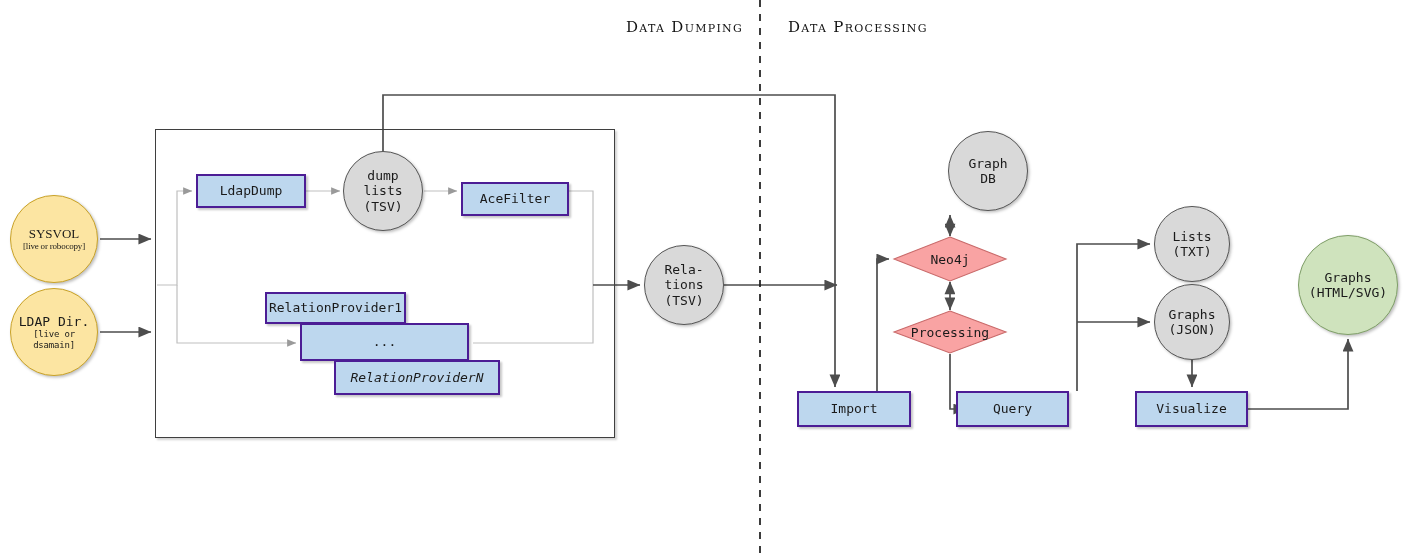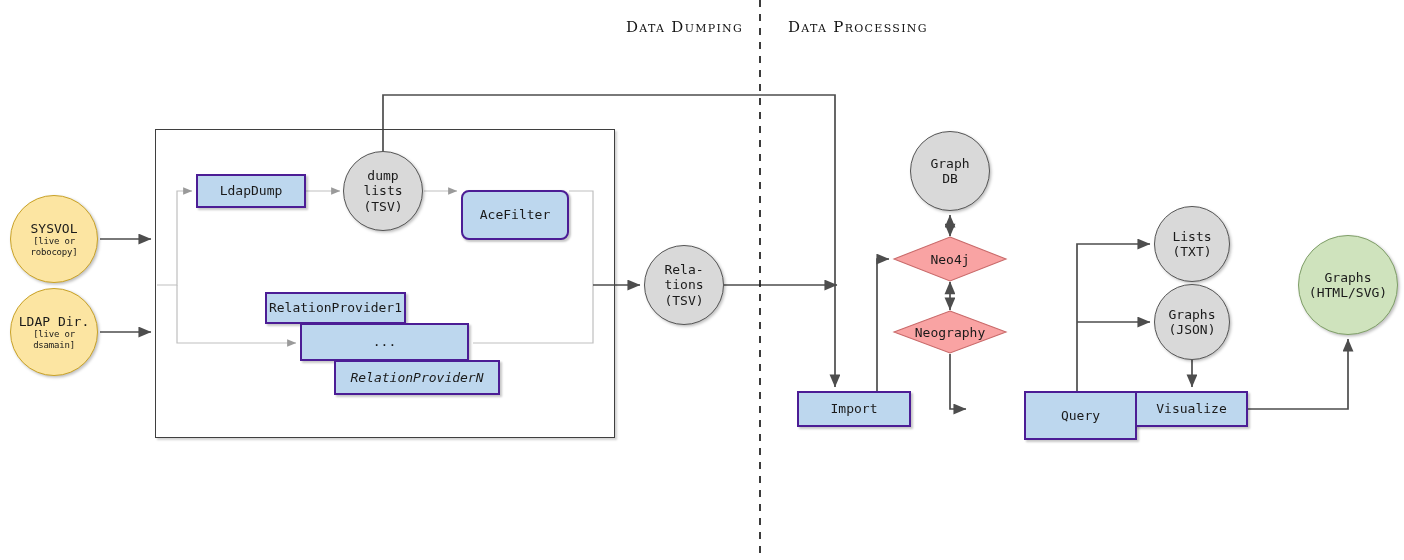--- a/index.html
+++ b/index.html
@@ -120,85 +120,85 @@
   </svg>
 
   <div class="container-rect" id="container-rect" style="left: 155px; top: 129px; width: 458px; height: 307px; border-color: rgb(63, 63, 63);"></div>
 
   <div id="captions">
       <div class="caption" style="left: 626px; top: 18px;">Data Dumping</div>
       <div class="caption" style="left: 788px; top: 18px;">Data Processing</div>
     </div>
 
   <div id="nodes">
-      <div class="node circlenode c-yellow" style="left: 10px; top: 195px; height: 88px; width: 88px;">
+      <div class="node circlenode c-yellow" style="left: 10px; top: 195px; height: 88px; width: 88px; font-family: Liberation Serif, serif;">
         <span class="ln">SYSVOL</span>
         <span class="ln sub">[live or robocopy]</span>
       </div>
       <div class="node circlenode c-yellow" style="left: 10px; top: 288px; height: 88px; width: 88px;">
         <span class="ln">LDAP Dir.</span>
         <span class="ln sub">[live or dsamain]</span>
       </div>
       <div class="node circlenode c-gray" style="left: 343px; top: 151px; height: 80px; width: 80px;">
         <span class="ln">dump</span>
         <span class="ln">lists</span>
         <span class="ln">(TSV)</span>
       </div>
       <div class="node circlenode c-gray" style="left: 644px; top: 245px; height: 80px; width: 80px;">
         <span class="ln">Rela-</span>
         <span class="ln">tions</span>
         <span class="ln">(TSV)</span>
       </div>
-      <div class="node circlenode c-gray" style="left: 910px; top: 131px; height: 80px; width: 80px;">
+      <div class="node circlenode c-gray" style="left: 948px; top: 131px; height: 80px; width: 80px;">
         <span class="ln">Graph</span>
         <span class="ln">DB</span>
       </div>
       <div class="node circlenode c-gray" style="left: 1154px; top: 206px; height: 76px; width: 76px;">
         <span class="ln">Lists</span>
         <span class="ln">(TXT)</span>
       </div>
       <div class="node circlenode c-gray" style="left: 1154px; top: 284px; height: 76px; width: 76px;">
         <span class="ln">Graphs</span>
         <span class="ln">(JSON)</span>
       </div>
       <div class="node circlenode c-green" style="left: 1298px; top: 235px; height: 100px; width: 100px;">
         <span class="ln">Graphs</span>
         <span class="ln">(HTML/SVG)</span>
       </div>
       <div class="node boxnode" style="left: 196px; top: 174px; width: 110px; height: 34px;">
         <span>LdapDump</span>
       </div>
-      <div class="node boxnode" style="left: 461px; top: 190px; width: 108px; height: 50px; border-radius: 8px;">
+      <div class="node boxnode" style="left: 461px; top: 182px; width: 108px; height: 34px;">
         <span>AceFilter</span>
       </div>
       <div class="node boxnode" style="left: 265px; top: 292px; width: 141px; height: 32px;">
         <span>RelationProvider1</span>
       </div>
       <div class="node boxnode" style="left: 300px; top: 323px; width: 169px; height: 38px;">
         <span>...</span>
       </div>
       <div class="node boxnode" style="left: 334px; top: 360px; width: 166px; height: 35px; font-style: italic;">
         <span>RelationProviderN</span>
       </div>
       <div class="node boxnode" style="left: 797px; top: 391px; width: 114px; height: 36px;">
         <span>Import</span>
       </div>
-      <div class="node boxnode" style="left: 1024px; top: 391px; width: 113px; height: 49px;">
+      <div class="node boxnode" style="left: 956px; top: 391px; width: 113px; height: 36px;">
         <span>Query</span>
       </div>
       <div class="node boxnode" style="left: 1135px; top: 391px; width: 113px; height: 36px;">
         <span>Visualize</span>
       </div>
       <div class="diamondwrap" style="left: 893px; top: 236px; width: 114px; height: 46px;">
         <svg width="114" height="46" viewBox="0 0 114 46">
           <polygon points="57,1 113,23 57,45 1,23" fill="#f9a3a3" stroke="#c96a6a" stroke-width="1.1"></polygon>
         </svg>
         <div class="dlabel">Neo4j</div>
       </div>
       <div class="diamondwrap" style="left: 893px; top: 310px; width: 114px; height: 44px;">
         <svg width="114" height="44" viewBox="0 0 114 44">
           <polygon points="57,1 113,22 57,43 1,22" fill="#f9a3a3" stroke="#c96a6a" stroke-width="1.1"></polygon>
         </svg>
-        <div class="dlabel">Neography</div>
+        <div class="dlabel">Processing</div>
       </div>
     </div>
 
 </div>
 
 </body></html>

